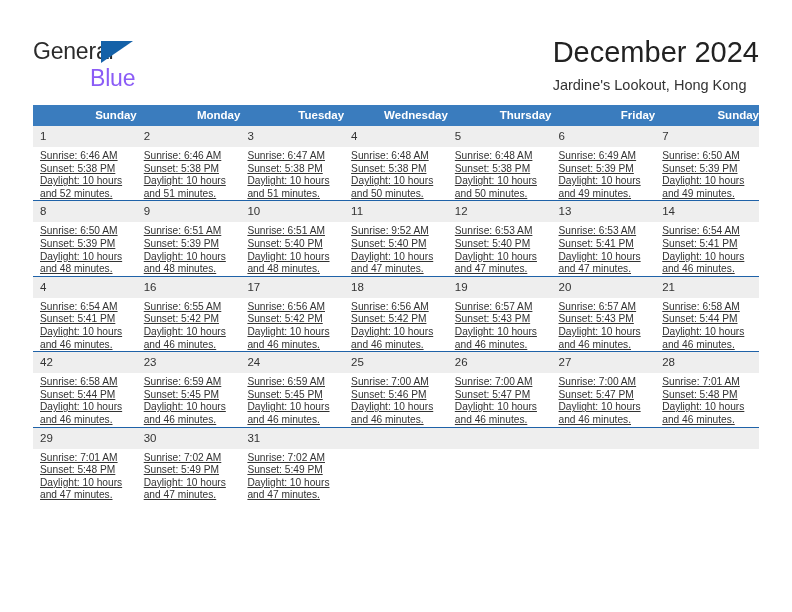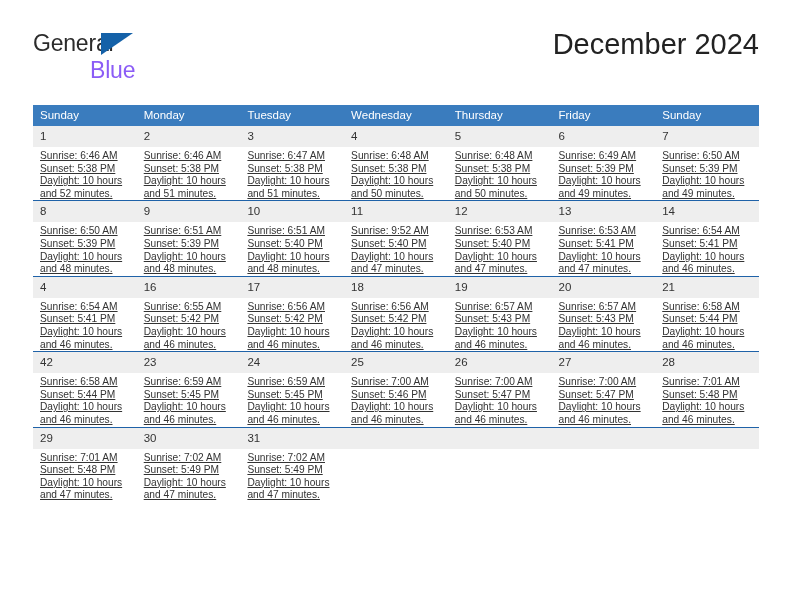--- a/index.html
+++ b/index.html
@@ -18,21 +18,21 @@
     position: relative;
     width: 792px;
     height: 612px;
     box-sizing: border-box;
   }
 
   
   .header {
     position: absolute;
     left: 33px;
-    top: 26px;
+    top: 34px;
     width: 726px;
     height: 72px;
   }
   .brand {
     position: absolute;
     left: 0;
     top: 4px;
     width: 200px;
     height: 60px;
   }
@@ -90,22 +90,22 @@
     width: 726px;
     border-collapse: collapse;
     table-layout: fixed;
   }
   .calendar col { width: 103.71px; }
 
   .dow-row th {
     background: #3a7cbe;
     color: #ffffff;
     font-size: 11.5px;
-    font-weight: normal;
-    text-align: left;
+    font-weight: bold;
+    text-align: right;
     padding: 4px 0 4px 7px;
     height: 13px;
     line-height: 13px;
     border: none;
   }
 
   .week-row td {
     vertical-align: top;
     padding: 0;
     border-top: 1.5px solid #1f62a8;
@@ -155,20 +155,21 @@
     <div class="brand">
       <div class="brand-row1">
         <span>General</span>
         <span class="brand-flag"></span>
       </div>
       <div class="brand-row2">Blue</div>
     </div>
 
     <div class="title-block">
       <div class="month-title">December 2024</div>
+      <div class="location-sub">Jardine's Lookout, Hong Kong</div>
     </div>
 
   </div>
 
   <table class="calendar">
     <colgroup>
       <col>
         <col>
         <col>
         <col>

